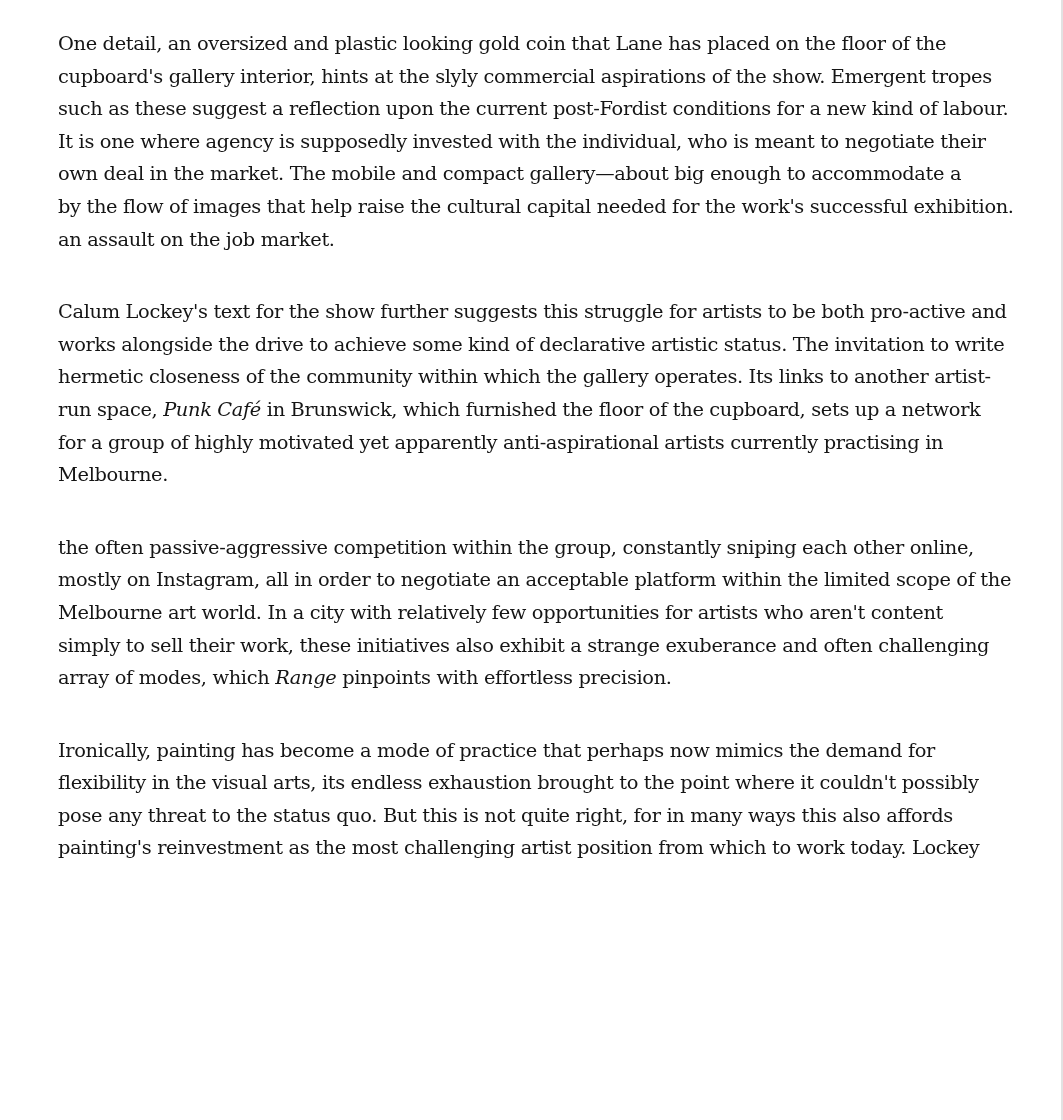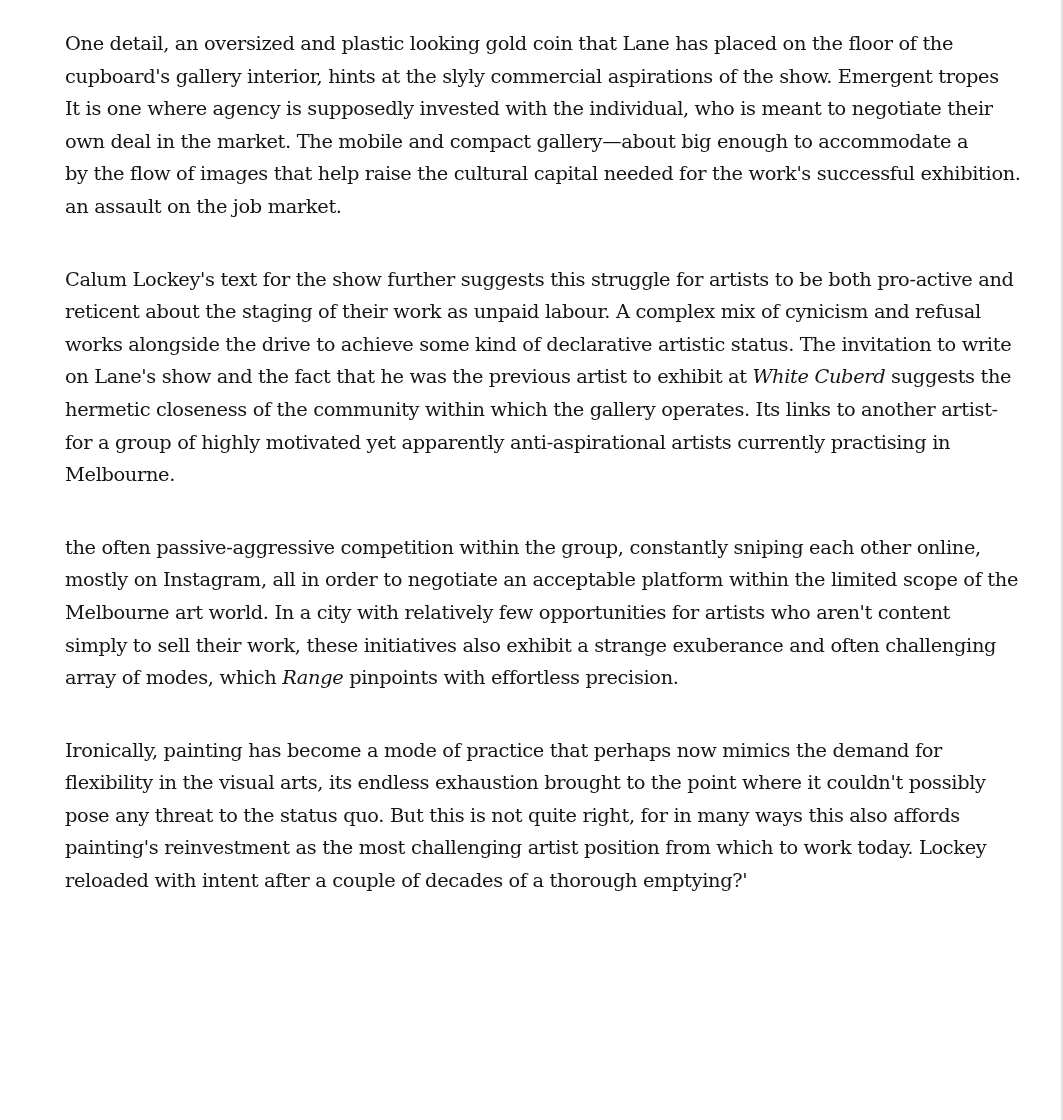--- a/index.html
+++ b/index.html
@@ -27,60 +27,59 @@
       top: 28px;
       width: 945px;
       font-family: "DejaVu Serif", "Liberation Serif", serif;
       font-size: 19.4px;
       line-height: 32.6px;
       color: #151515;
       letter-spacing: -0.35px;
       word-spacing: 0px;
     }
     .para {
-      margin: 0 0 40px 7px;
+      margin: 0 0 40px 0;
       white-space: normal;
     }
     .line {
       display: block;
       white-space: nowrap;
     }
     em {
       font-style: italic;
     }
   </style>
 </head>
 <body>
 
 <div class="article" id="article">
     <p class="para">
       <span class="line"><span>One detail, an oversized and plastic looking gold coin that Lane has placed on the floor of the</span></span>
       <span class="line"><span>cupboard's gallery interior, hints at the slyly commercial aspirations of the show. Emergent tropes</span></span>
+      <span class="line"><span>such as these suggest a reflection upon the current post-Fordist conditions for a new kind of labour.</span></span>
       <span class="line"><span>It is one where agency is supposedly invested with the individual, who is meant to negotiate their</span></span>
       <span class="line"><span>own deal in the market. The mobile and compact gallery—about big enough to accommodate a</span></span>
       <span class="line"><span>by the flow of images that help raise the cultural capital needed for the work's successful exhibition.</span></span>
       <span class="line"><span>an assault on the job market.</span></span>
     </p>
     <p class="para">
       <span class="line"><span>Calum Lockey's text for the show further suggests this struggle for artists to be both pro-active and</span></span>
-      <span class="line"><span>reticent about the staging of their work as unpaid labour. A complex mix of cynicism and refusal</span></span>
       <span class="line"><span>works alongside the drive to achieve some kind of declarative artistic status. The invitation to write</span></span>
-      <span class="line"><span>on Lane's show and the fact that he was the previous artist to exhibit at </span><em>White Cuberd</em><span> suggests the</span></span>
       <span class="line"><span>hermetic closeness of the community within which the gallery operates. Its links to another artist-</span></span>
+      <span class="line"><span>run space, </span><em>Punk Café</em><span> in Brunswick, which furnished the floor of the cupboard, sets up a network</span></span>
       <span class="line"><span>for a group of highly motivated yet apparently anti-aspirational artists currently practising in</span></span>
       <span class="line"><span>Melbourne.</span></span>
     </p>
     <p class="para">
       <span class="line"><span>the often passive-aggressive competition within the group, constantly sniping each other online,</span></span>
       <span class="line"><span>mostly on Instagram, all in order to negotiate an acceptable platform within the limited scope of the</span></span>
       <span class="line"><span>Melbourne art world. In a city with relatively few opportunities for artists who aren't content</span></span>
       <span class="line"><span>simply to sell their work, these initiatives also exhibit a strange exuberance and often challenging</span></span>
       <span class="line"><span>array of modes, which </span><em>Range</em><span> pinpoints with effortless precision.</span></span>
     </p>
     <p class="para">
       <span class="line"><span>Ironically, painting has become a mode of practice that perhaps now mimics the demand for</span></span>
       <span class="line"><span>flexibility in the visual arts, its endless exhaustion brought to the point where it couldn't possibly</span></span>
       <span class="line"><span>pose any threat to the status quo. But this is not quite right, for in many ways this also affords</span></span>
       <span class="line"><span>painting's reinvestment as the most challenging artist position from which to work today. Lockey</span></span>
-      <span class="line"><span>reloaded with intent after a couple of decades of a thorough emptying?'</span></span>
     </p>
   </div>
 <div class="right-edge"></div>
 
 </body></html>

